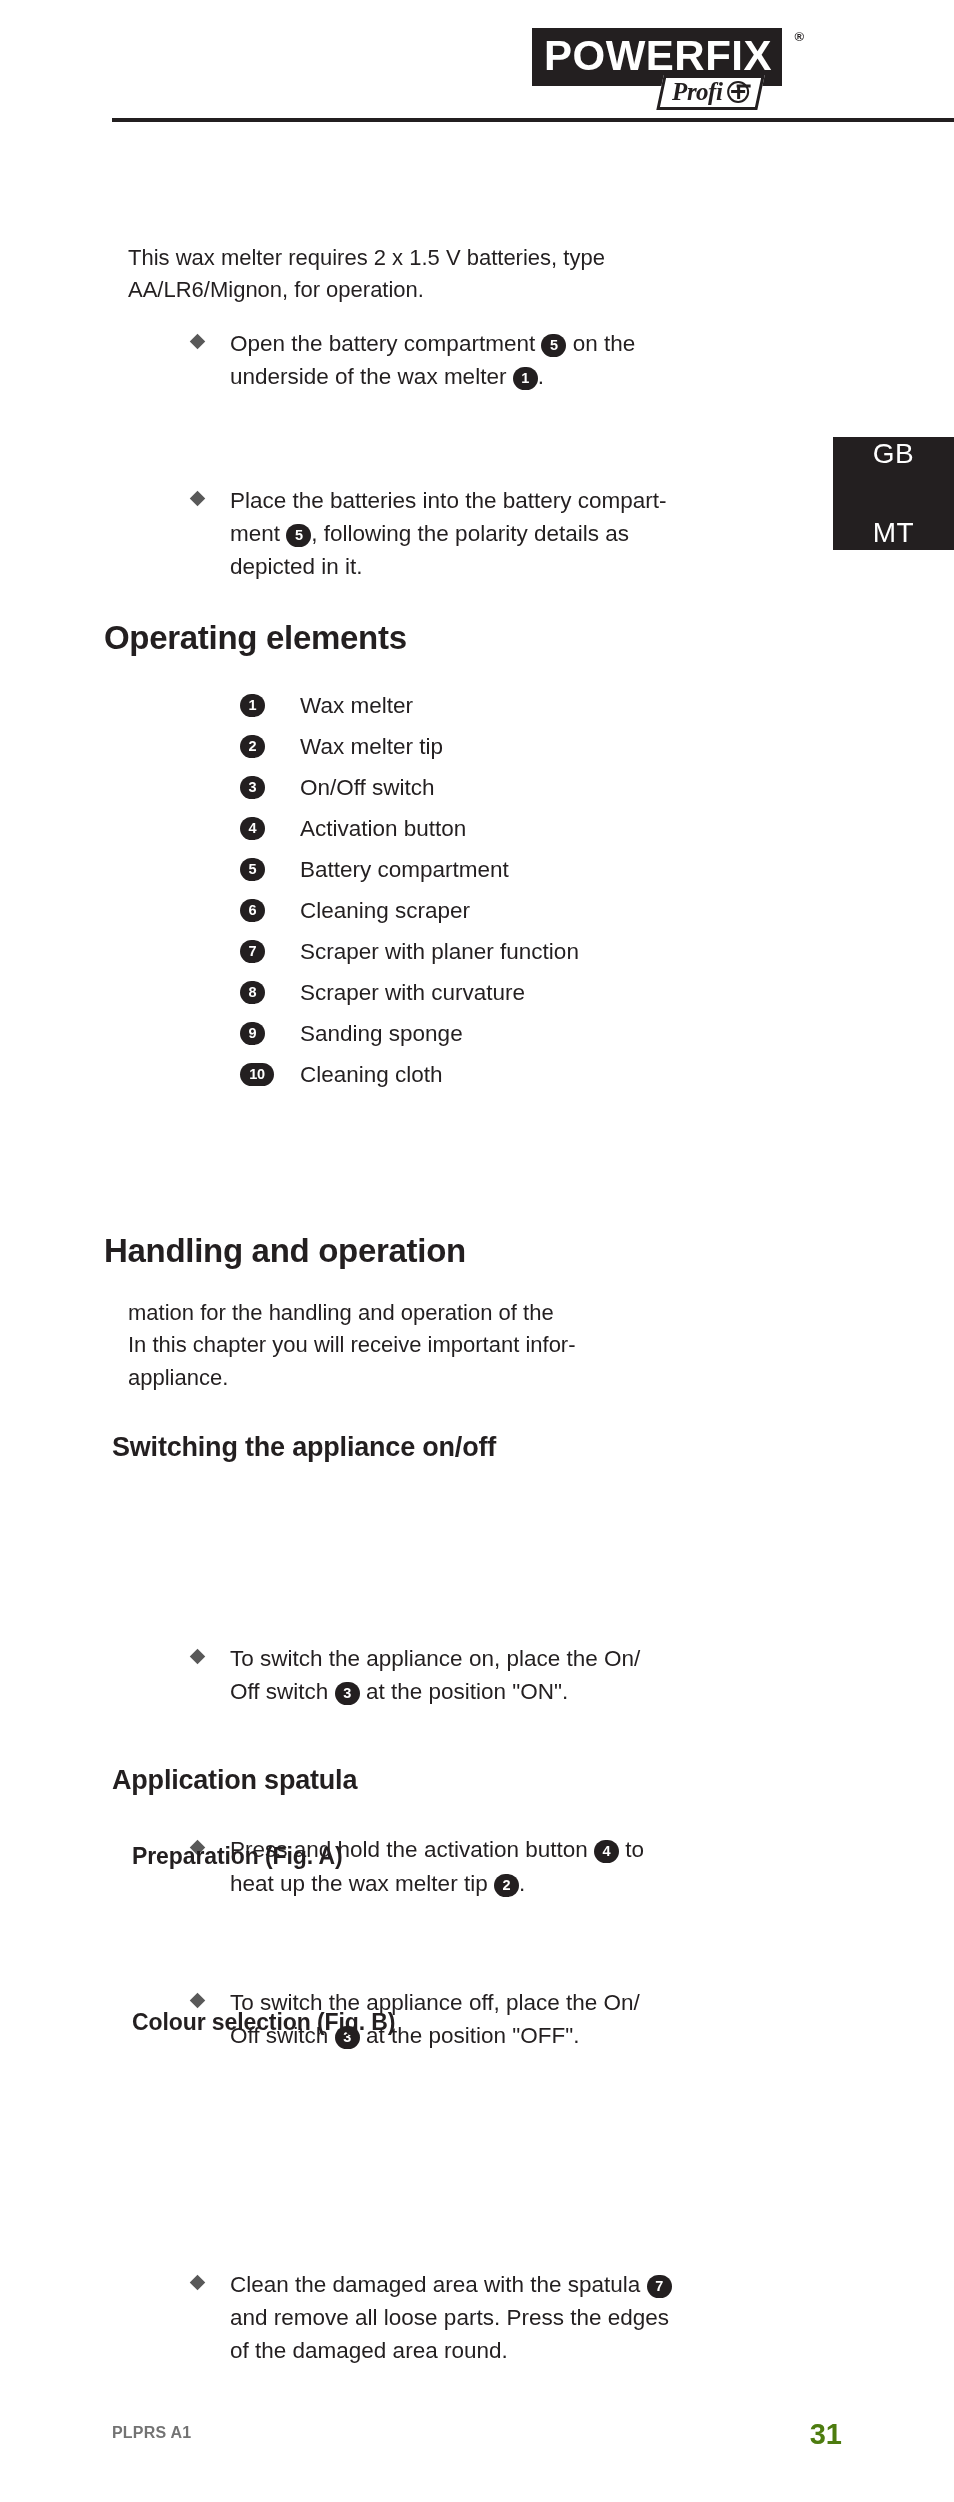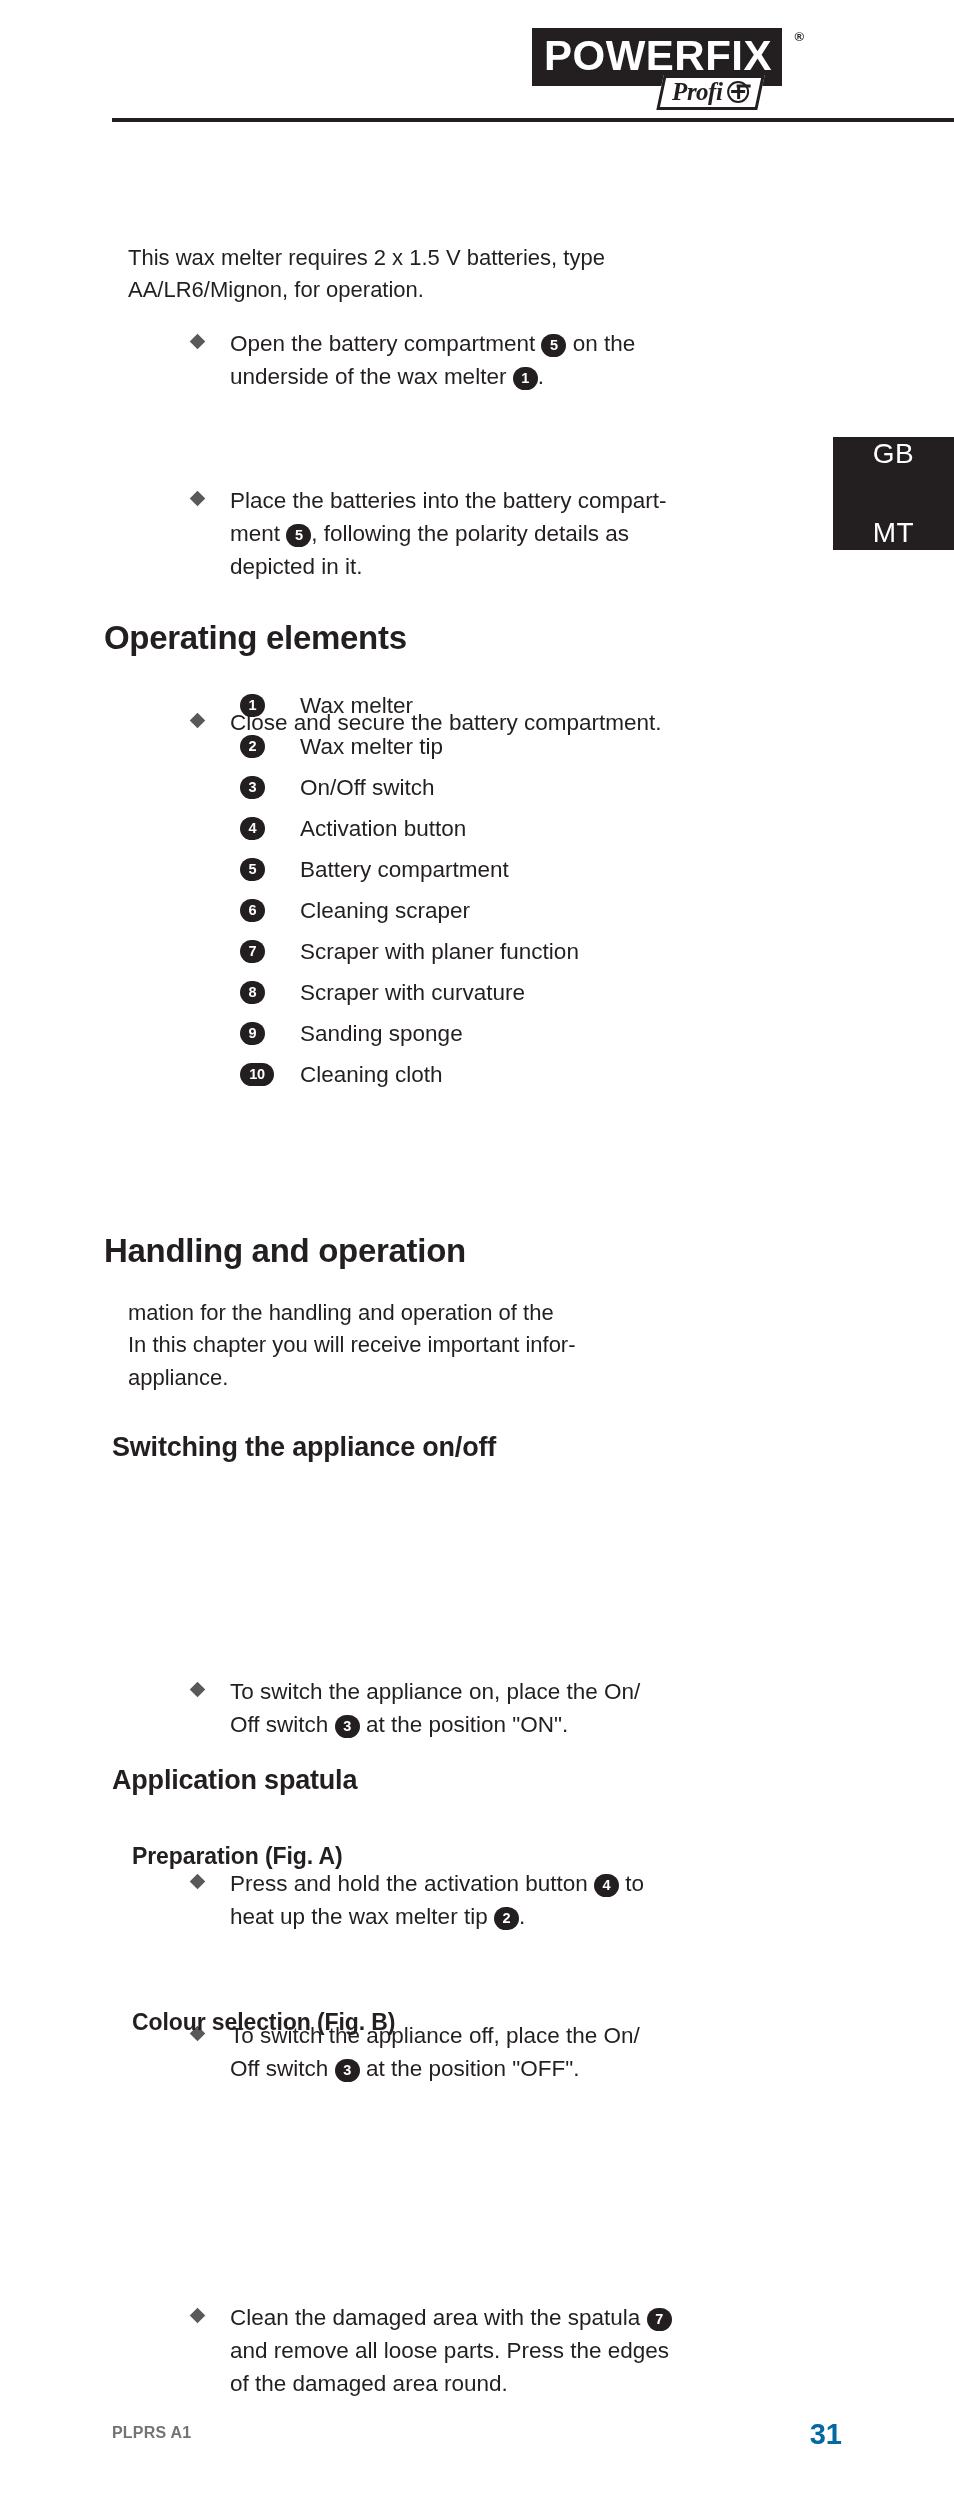--- a/index.html
+++ b/index.html
@@ -252,21 +252,21 @@
     color: #737373;
     letter-spacing: 0.2px;
   }
   .footer-page {
     position: absolute;
     right: 112px;
     top: 2418px;
     font-family: "Liberation Sans", sans-serif;
     font-weight: bold;
     font-size: 29px;
-    color: #0369a1;
+    color: #4d7c0f;
   }
 </style>
 </head>
 <body>
 
 <div class="page">
 
   <div class="header">
     <div class="logo-wrap">
       <div class="logo-main">POWERFIX</div>
@@ -302,24 +302,20 @@
 
   <div class="bullet-row abs" style="left:192px; top:418px; width:580px;">
     <span class="dia"></span>
     <span class="btext">
       <span>Place the batteries into the battery compart-</span><br>
       <span>ment </span><span class="numcircle">5</span><span>, following the polarity details as</span><br>
       <span>depicted in it.</span>
     </span>
   </div>
 
-  <div class="bullet-row abs" style="left:192px; top:541px; width:580px;">
-    <span class="dia"></span>
-    <span class="btext">Close and secure the battery compartment.</span>
-  </div>
 
   <h1 class="h1 abs" style="left:104px; top:619px;">Operating elements</h1>
 
   <div class="oe-list" style="left:240px; top:691px;">
     <div class="oe-item">
       <span class="oe-num numcircle">1</span>
       <span class="oe-label">Wax melter</span>
     </div>
     <div class="oe-item">
       <span class="oe-num numcircle">2</span>

